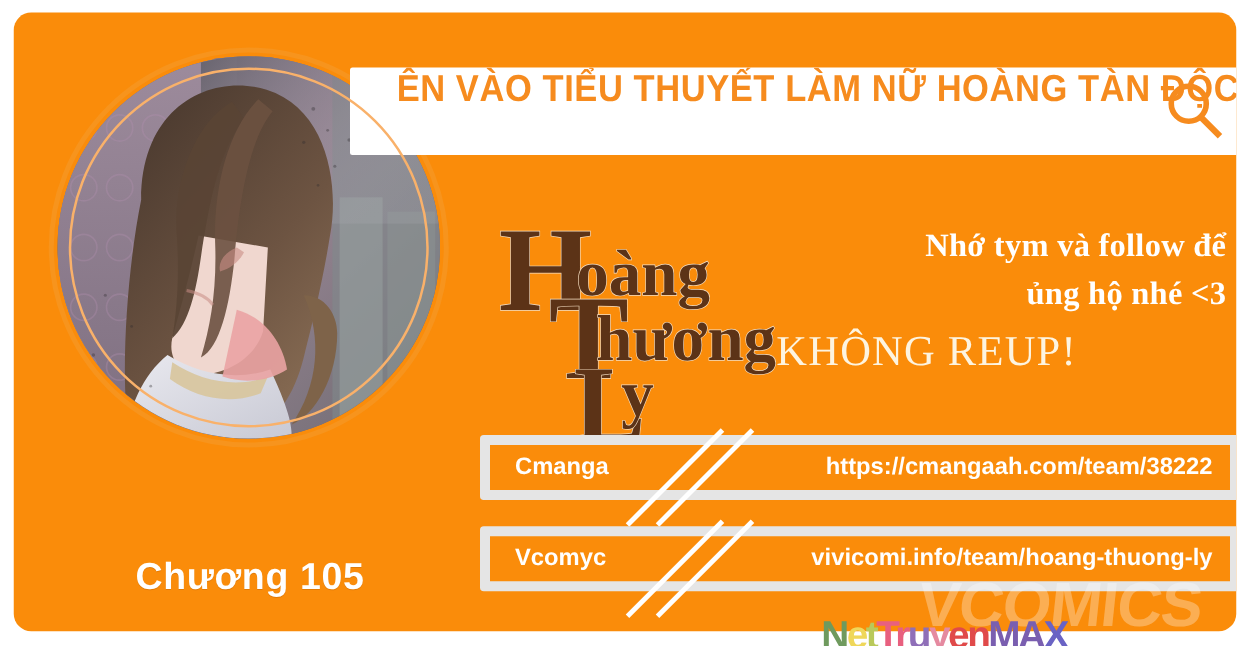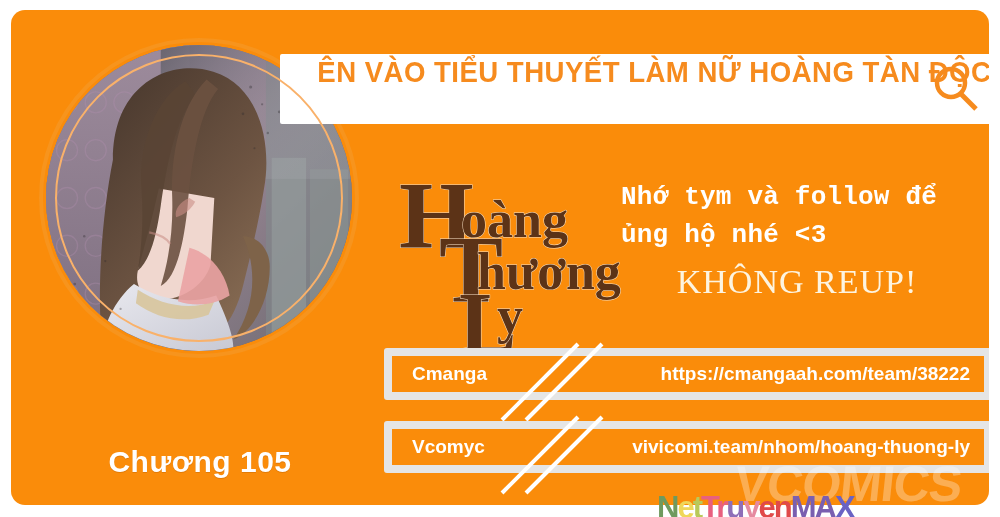--- a/index.html
+++ b/index.html
@@ -74,25 +74,25 @@
   .logo .l-t{left:40px; top:50px; font-size:96px; line-height:96px;}
   .logo .l-huong{left:78px; top:74px; font-size:52px; line-height:52px;}
   .logo .l-l{left:60px; top:108px; font-size:86px; line-height:86px;}
   .logo .l-y{left:98px; top:118px; font-size:52px; line-height:52px;}
 
   
   .msg{
     position:absolute;left:610px;top:168px;width:360px;color:#ffffff;
   }
   .msg-line{
-    font-family:Liberation Mono, monospace;font-weight:bold;font-size:26px;
-    line-height:38px;letter-spacing:.2px;white-space:nowrap;
+    font-family:Liberation Serif, serif;font-weight:bold;font-size:26px;
+    line-height:38px;letter-spacing:.2px;white-space:nowrap;text-align:right;
   }
   .msg-noreup{
-    margin-top:8px;text-align:center;padding-right:8px;
+    margin-top:8px;text-align:left;padding-right:8px;
     font-family:"Liberation Serif",serif;font-size:34px;line-height:40px;
     color:#fdf4e0;letter-spacing:1px;white-space:nowrap;
   }
 
   
   .linkrow{
     position:absolute;left:373px;height:52px;width:608px;
     border:8px solid #e5e5e5;border-radius:3px;box-sizing:border-box;
   }
   .linkrow.r1{top:338px;}
@@ -266,21 +266,21 @@
       </svg>
       <span class="lr-url">https://cmangaah.com/team/38222</span>
     </div>
 
     <div class="linkrow r2">
       <span class="lr-label">Vcomyc</span>
       <svg class="lr-slashes" viewBox="0 0 130 82">
         <line x1="2" y1="78" x2="78" y2="2" stroke="#ffffff" stroke-width="4"></line>
         <line x1="26" y1="78" x2="102" y2="2" stroke="#ffffff" stroke-width="4"></line>
       </svg>
-      <span class="lr-url">vivicomi.team/nhom/hoang-thuong-ly</span>
+      <span class="lr-url">vivicomi.info/team/hoang-thuong-ly</span>
     </div>
 
   </div>
 
   <div class="wm-vcomics">VCOMICS</div>
   <div class="wm-net"><b style="color: rgb(111, 154, 94);">N</b><b style="color: rgb(239, 215, 90);">e</b><b style="color: rgb(185, 201, 90);">t</b><b style="color: rgb(232, 96, 127);">T</b><b style="color: rgb(232, 96, 127);">r</b><b style="color: rgb(143, 111, 184);">u</b><b style="color: rgb(229, 138, 160);">y</b><b style="color: rgb(224, 74, 74);">e</b><b style="color: rgb(224, 74, 74);">n</b><b style="color: rgb(122, 95, 176);">M</b><b style="color: rgb(122, 95, 176);">A</b><b style="color: rgb(106, 99, 196);">X</b></div>
 
 </div>
 
 </body></html>

